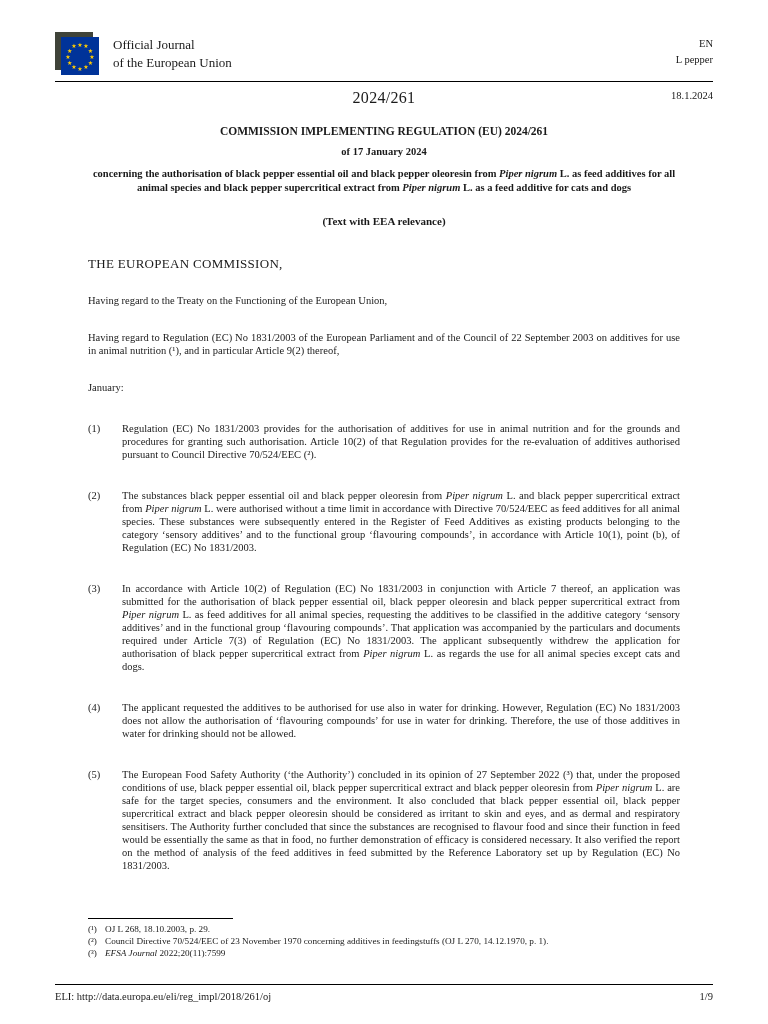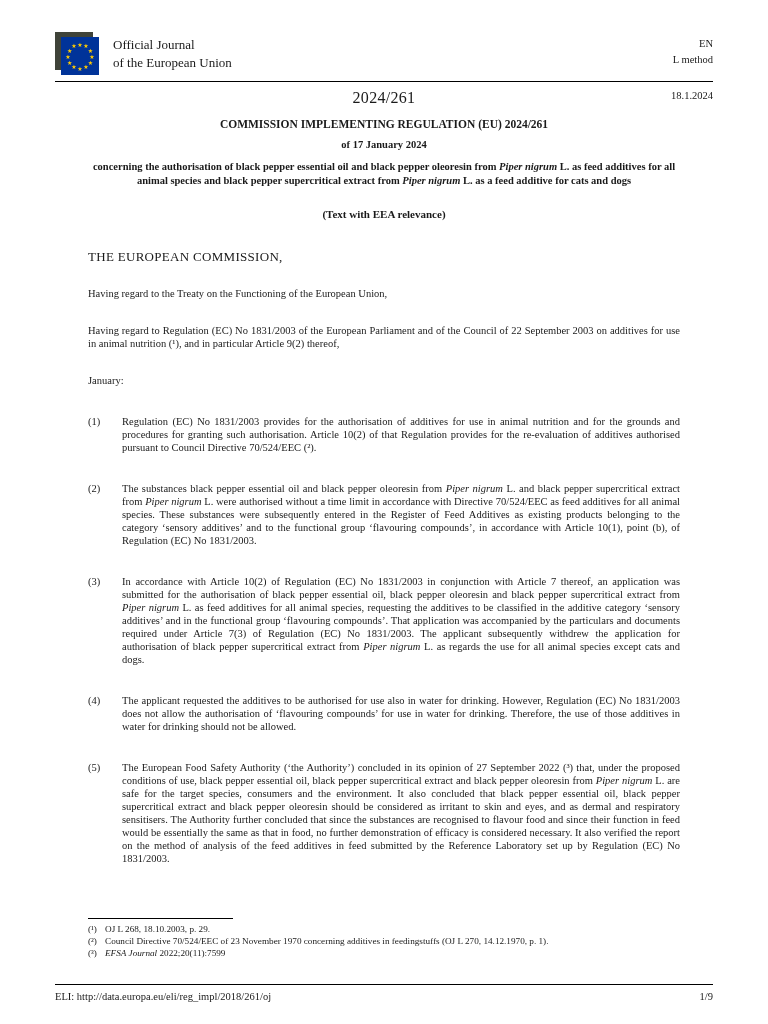--- a/index.html
+++ b/index.html
@@ -77,21 +77,21 @@
     letter-spacing: 0.3px;
   }
   .doc-date {
     position: absolute;
     right: 0; top: 1px;
     font-size: 10.5px;
   }
 
   
   .title-block {
-    margin: 5px 33px 0 33px;
+    margin: 12px 33px 0 33px;
     text-align: center;
     font-weight: bold;
   }
   .title-line1 { font-size: 11.5px; }
   .title-line2 { font-size: 10.5px; margin-top: 9px; }
   .title-subject { font-size: 10.5px; margin-top: 10px; line-height: 1.38; }
   .title-relevance { font-size: 11px; margin-top: 19px; }
 
   
   .body-text {
@@ -161,21 +161,21 @@
           <text x="13" y="11.3">★</text>
         </svg>
       </div>
     </div>
     <div class="journal-title">
       <div>Official Journal</div>
       <div>of the European Union</div>
     </div>
     <div class="header-right">
       <div>EN</div>
-      <div>L method</div>
+      <div>L pepper</div>
     </div>
   </div>
   <hr class="header-rule">
 
   <div class="docnum-row">
     <div class="doc-number">2024/261</div>
     <div class="doc-date">18.1.2024</div>
   </div>
 
   <div class="title-block">

